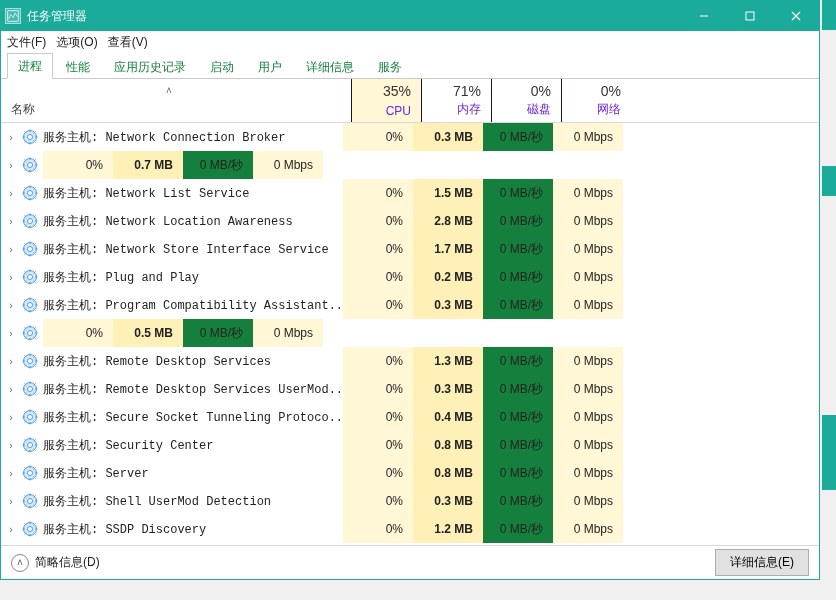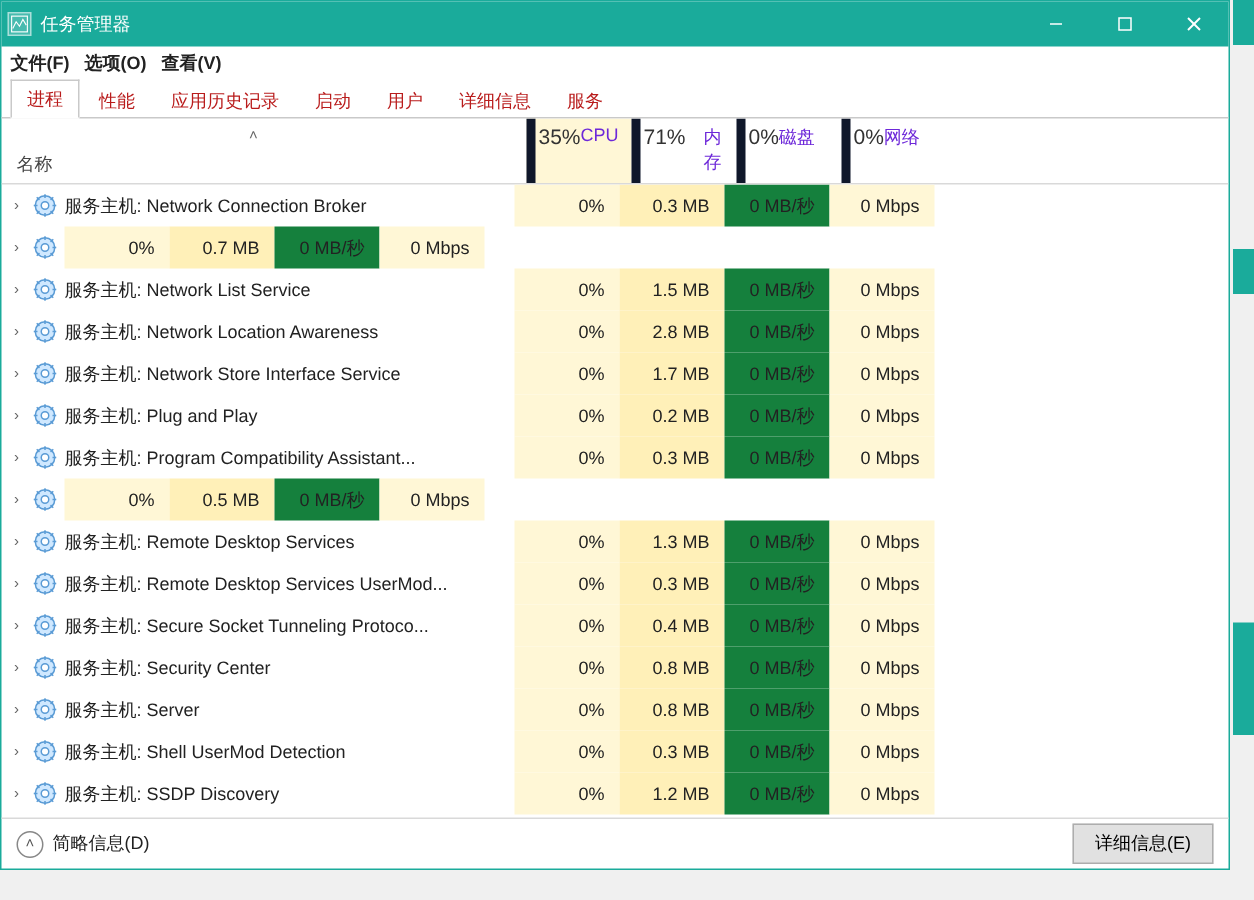--- a/index.html
+++ b/index.html
@@ -45,38 +45,37 @@
   }
   .menubar {
     height: 22px;
     display:flex;
     align-items:center;
     padding: 0 6px;
     gap: 10px;
     font-size: 12px;
     color:#222;
     border-bottom: 0px solid #ddd;
-    font-weight: bold;
   }
   .tabbar {
     height: 26px;
     display:flex;
     align-items:flex-end;
     padding: 0 6px;
     border-bottom: 1px solid #c9c9c9;
     gap: 2px;
     font-size: 12px;
   }
   .tab {
     padding: 4px 10px 3px 10px;
     border: 1px solid transparent;
     border-bottom: none;
     position: relative;
     top: 1px;
-    color:#b91c1c;
+    color:#15803d;
   }
   .tab.active {
     background:#fff;
     border-color:#c9c9c9;
     border-bottom:1px solid #fff;
   }
   .content {
     flex:1;
     display:flex;
     flex-direction:column;
@@ -105,24 +104,24 @@
     left: 165px;
     top: 6px;
     font-size: 10px;
     color:#666;
   }
   .col-metric-header {
     width: 70px;
     text-align:right;
     padding: 4px 10px 4px 2px;
     display:flex;
-    flex-direction:row;
-    justify-content:flex-start;
+    flex-direction:column;
+    justify-content:space-between;
     height:100%;
-    border-left: 6px solid #0f172a;
+    border-left: 1px solid #0f172a;
   }
   .col-metric-header .pct { font-size: 14px; color:#333; }
   .col-metric-header .lbl { font-size: 12px; color:#6d28d9; }
   .col-metric-header.cpu { background: #fff7d6; }
   .grid {
     flex:1;
     overflow-y: scroll;
     position:relative;
   }
   .row {
@@ -140,37 +139,37 @@
     font-size:10px;
     padding-left:4px;
   }
   .row .icon {
     width: 18px; height:18px;
     margin: 0 4px;
     display:flex;align-items:center;justify-content:center;
   }
   .row .name {
     flex: 0 0 300px;
-    font-family: Liberation Sans, sans-serif;
+    font-family: Liberation Mono, monospace;
     font-size: 12px;
     white-space:nowrap;
     overflow:hidden;
   }
   .row .cell {
     width: 70px;
     text-align:right;
     padding-right:10px;
     font-size: 12px;
     height:100%;
     display:flex;
     align-items:center;
     justify-content:flex-end;
   }
   .row .cell.cpu { background:#fff7d6; }
-  .row .cell.mem { background:#fff0b8; }
+  .row .cell.mem { background:#fff0b8;font-weight:bold; }
   .row .cell.disk { background:#15803d; }
   .row .cell.net { background:#fff7d6; }
   .gear-svg { width:16px;height:16px; }
   .statusbar {
     height: 34px;
     border-top:1px solid #d9d9d9;
     display:flex;
     align-items:center;
     padding: 0 10px;
   }

